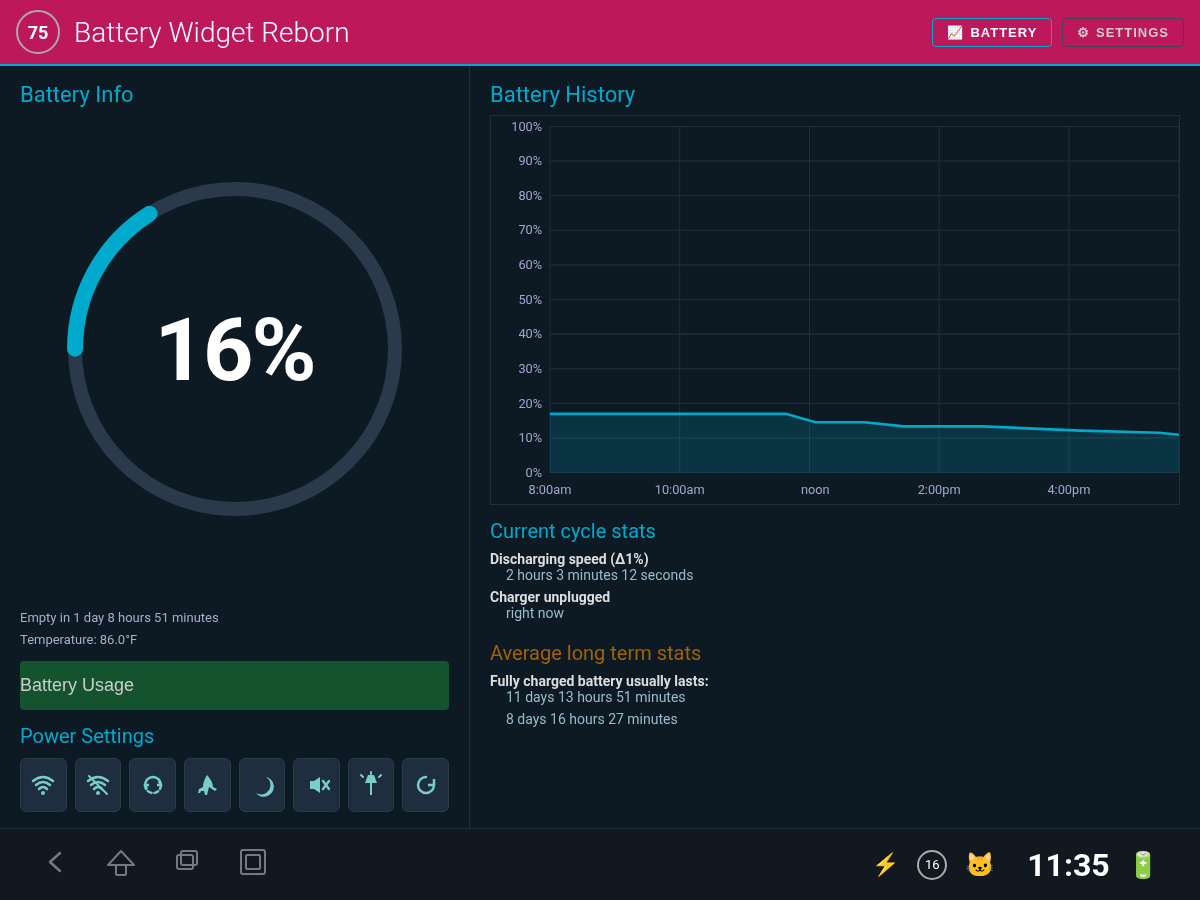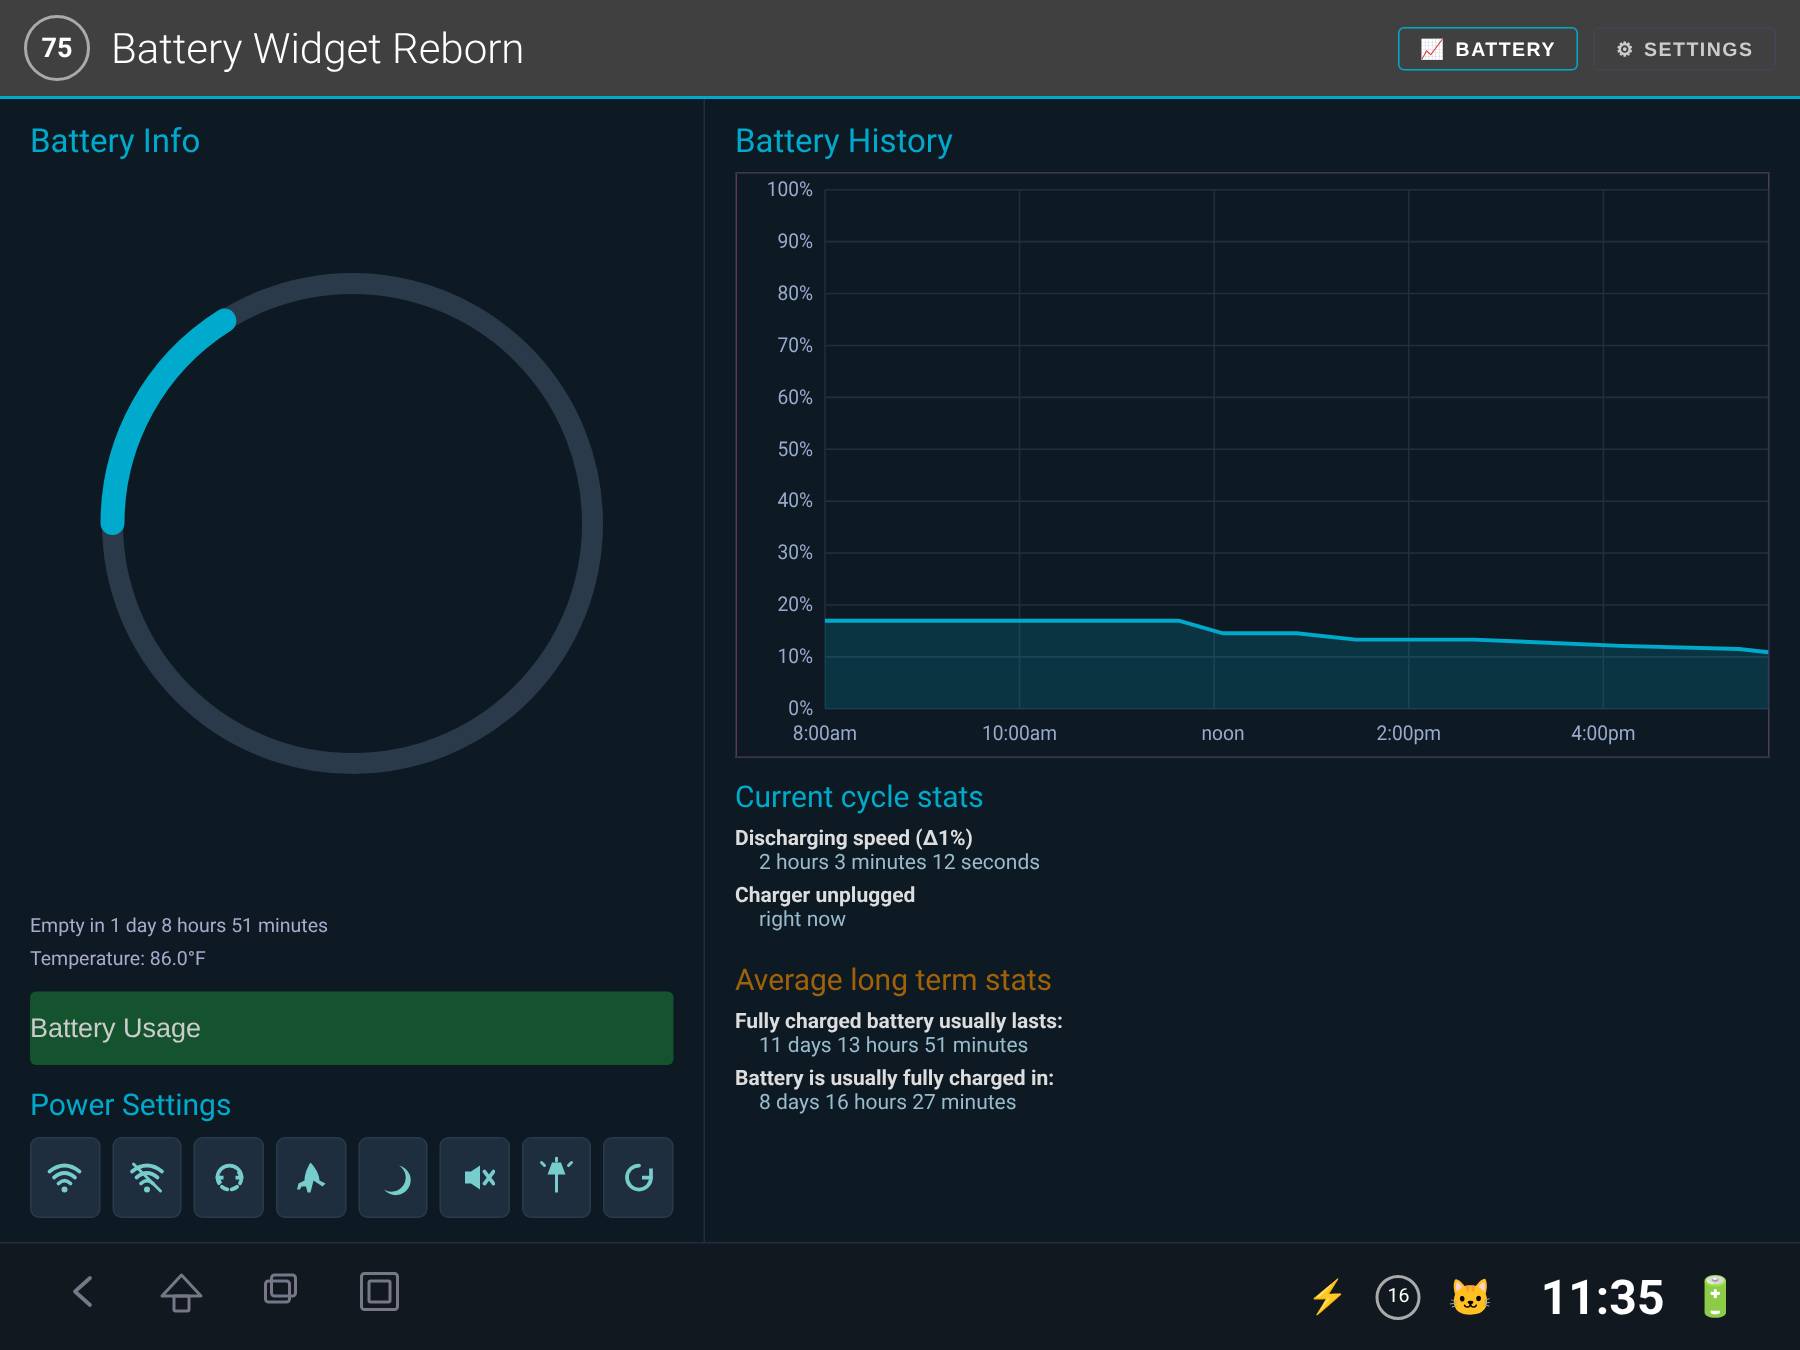--- a/index.html
+++ b/index.html
@@ -10,21 +10,21 @@
       font-family: 'Roboto', Arial, sans-serif;
       color: #fff;
       overflow: hidden;
       position: relative;
     }
 
     
     #topbar {
       width: 100%;
       height: 66px;
-      background: #404040;
+      background: #be185d;
       display: flex;
       align-items: center;
       padding: 0 16px;
       border-bottom: 2px solid #00aacc;
     }
     #battery-badge {
       width: 44px;
       height: 44px;
       border: 2px solid #aaa;
       border-radius: 50%;
@@ -275,20 +275,21 @@
   <div id="left-panel">
     <div id="battery-info-title">Battery Info</div>
 
     <div id="gauge-container">
       <svg id="gauge-svg" viewBox="0 0 380 380">
 
         <circle cx="190" cy="190" r="160" fill="none" stroke="#2a3a4a" stroke-width="14"></circle>
 
         <circle cx="190" cy="190" r="160" fill="none" stroke="#00aacc" stroke-width="16" stroke-linecap="round" stroke-dasharray="160.8 844.5" stroke-dashoffset="251.3" transform="rotate(-90 190 190)"></circle>
       </svg>
+      <div id="gauge-percent">16%</div>
     </div>
 
     <div id="battery-meta">
       <div>Empty in 1 day 8 hours 51 minutes</div>
       <div>Temperature: 86.0°F</div>
     </div>
 
     <button id="battery-usage-btn">Battery Usage</button>
 
     <div id="power-settings-title">Power Settings</div>
@@ -415,21 +416,20 @@
       <div class="stat-value">right now</div>
     </div>
 
     <div id="avg-stats-title">Average long term stats</div>
 
     <div class="stat-row">
       <div class="stat-label">Fully charged battery usually lasts:</div>
       <div class="stat-value">11 days 13 hours 51 minutes</div>
     </div>
     <div class="stat-row">
-      <div class="stat-label">Battery is usually fully charged in:</div>
       <div class="stat-value">8 days 16 hours 27 minutes</div>
     </div>
   </div>
 </div>
 
 <div id="bottombar">
   <div id="nav-icons">
     <span class="nav-icon">
       <svg width="30" height="30" viewBox="0 0 30 30" fill="none">
         <polyline points="20,6 10,15 20,24" stroke="#778" stroke-width="2.5" stroke-linecap="round" stroke-linejoin="round" fill="none"></polyline>

